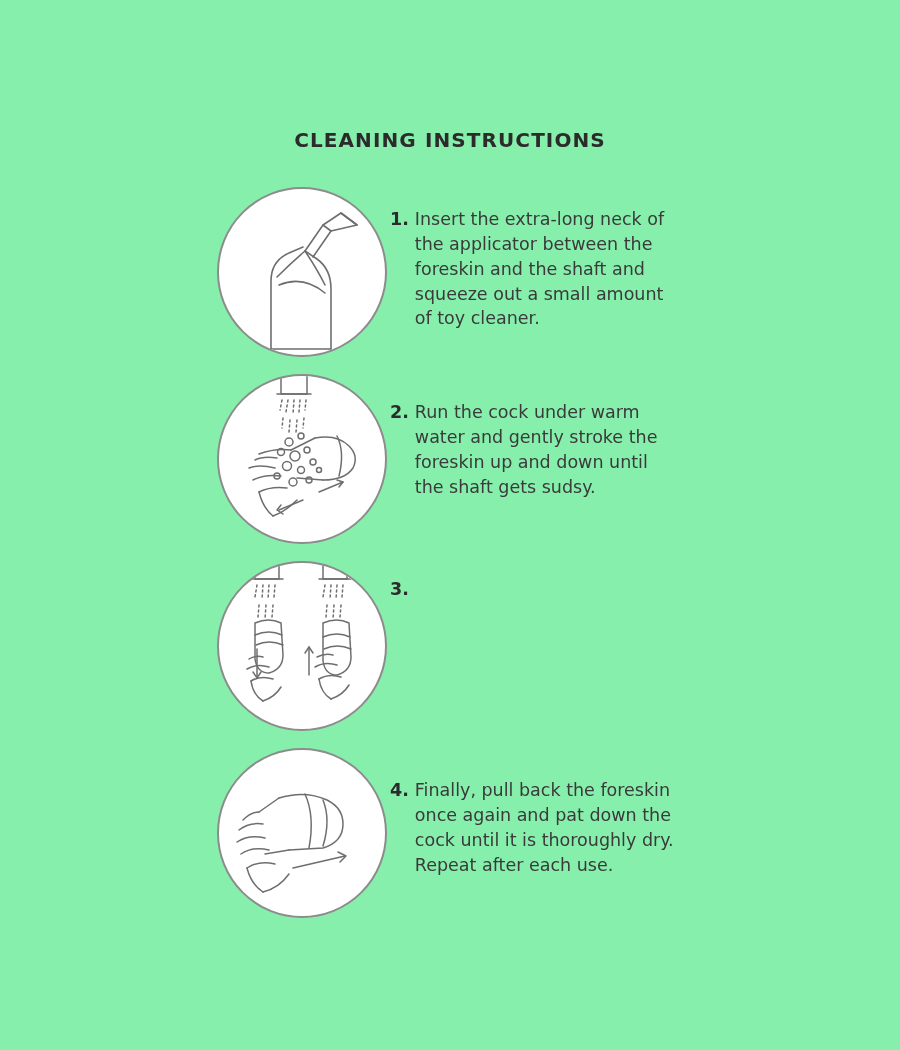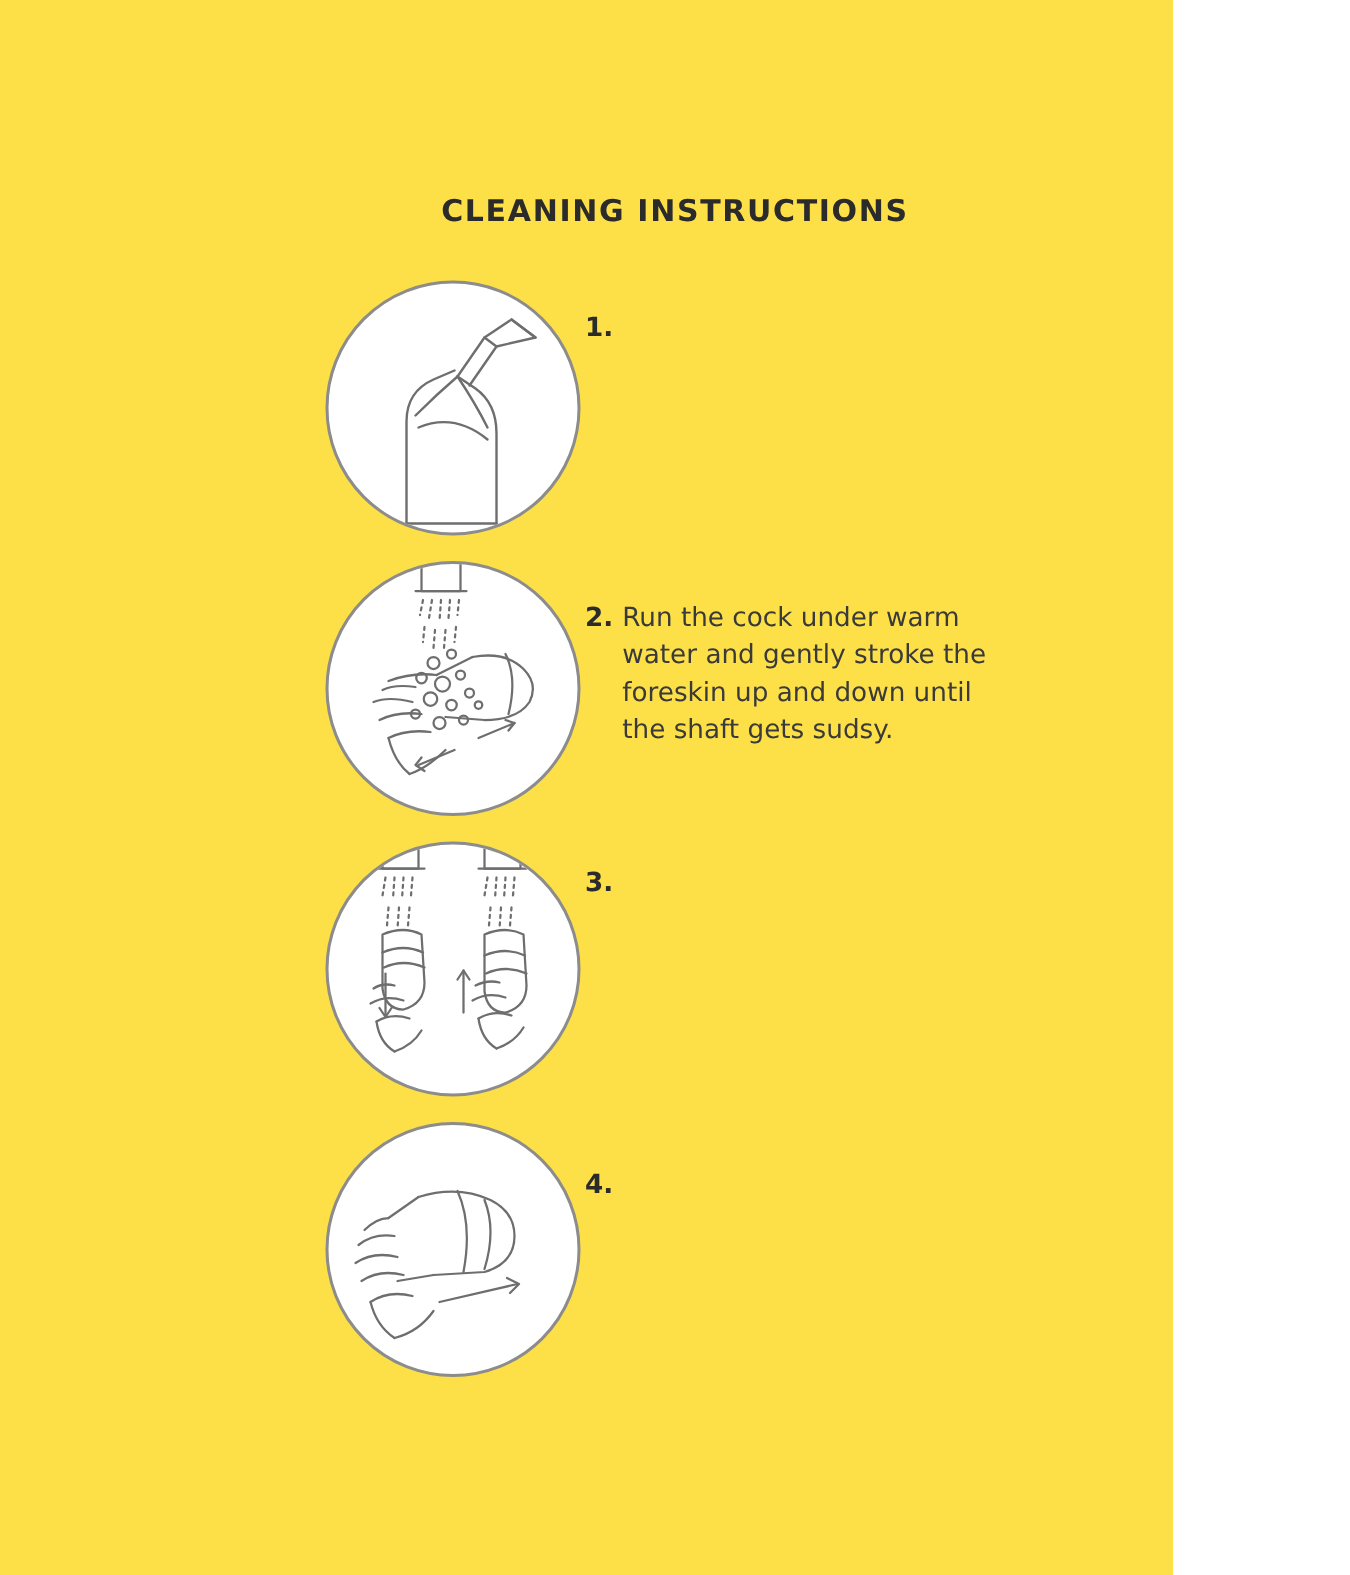--- a/index.html
+++ b/index.html
@@ -10,24 +10,24 @@
   body {
     width: 900px;
     height: 1050px;
     font-family: "DejaVu Sans", sans-serif;
     color: #3a3a3a;
     position: relative;
     overflow: hidden;
   }
 
   .sheet {
-    width: 782px;
+    width: 900px;
     height: 1050px;
     position: relative;
-    background: #fde047;
+    background: #86efac;
   }
 
   .title {
     position: absolute;
     top: 128px;
     left: 0;
     width: 900px;
     text-align: center;
     font-family: "DejaVu Sans", sans-serif;
     font-size: 20px;
@@ -131,20 +131,21 @@
 
             <path d="M86 62 L104 36"></path>
             <path d="M94 68 L112 42"></path>
             <path d="M104 36 L122 24 L138 36 L112 42 Z"></path>
             <path d="M122 24 L138 36"></path>
           </svg>
         </div>
       </div>
       <div class="text-col">
         <span class="num">1.</span>
+        <span class="body">Insert the extra-long neck of the applicator between the foreskin and the shaft and squeeze out a small amount of toy cleaner.</span>
       </div>
     </div>
 
     <div class="step step-2">
       <div class="illus">
         <div class="circle">
           <svg width="166" height="166" viewBox="0 0 166 166" fill="none" stroke="#6e6e6e" stroke-width="1.5" stroke-linecap="round" stroke-linejoin="round">
 
             <rect x="62" y="-4" width="26" height="22"></rect>
             <path d="M58 18 L92 18"></path>
@@ -257,17 +258,18 @@
             <path d="M28 118 Q32 134 44 142"></path>
             <path d="M44 142 Q60 138 70 124"></path>
 
             <path d="M74 118 L126 106"></path>
             <path d="M119 102 L127 106 L121 112"></path>
           </svg>
         </div>
       </div>
       <div class="text-col">
         <span class="num">4.</span>
+        <span class="body">Finally, pull back the foreskin once again and pat down the cock until it is thoroughly dry. Repeat after each use.</span>
       </div>
     </div>
 
   </div>
 </div>
 
 </body></html>

